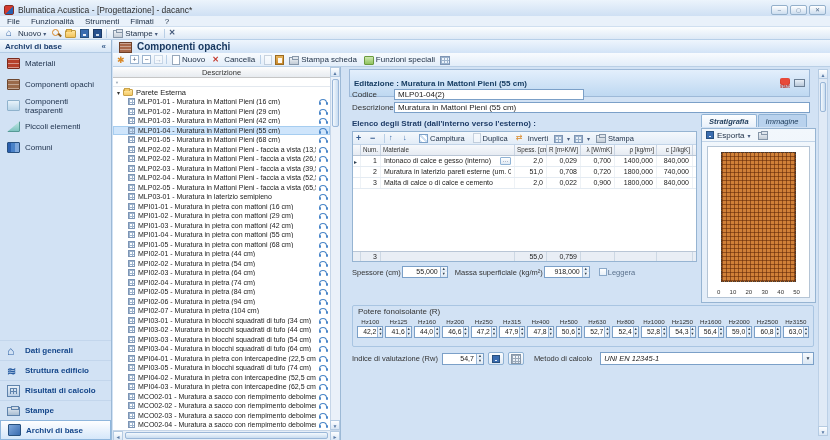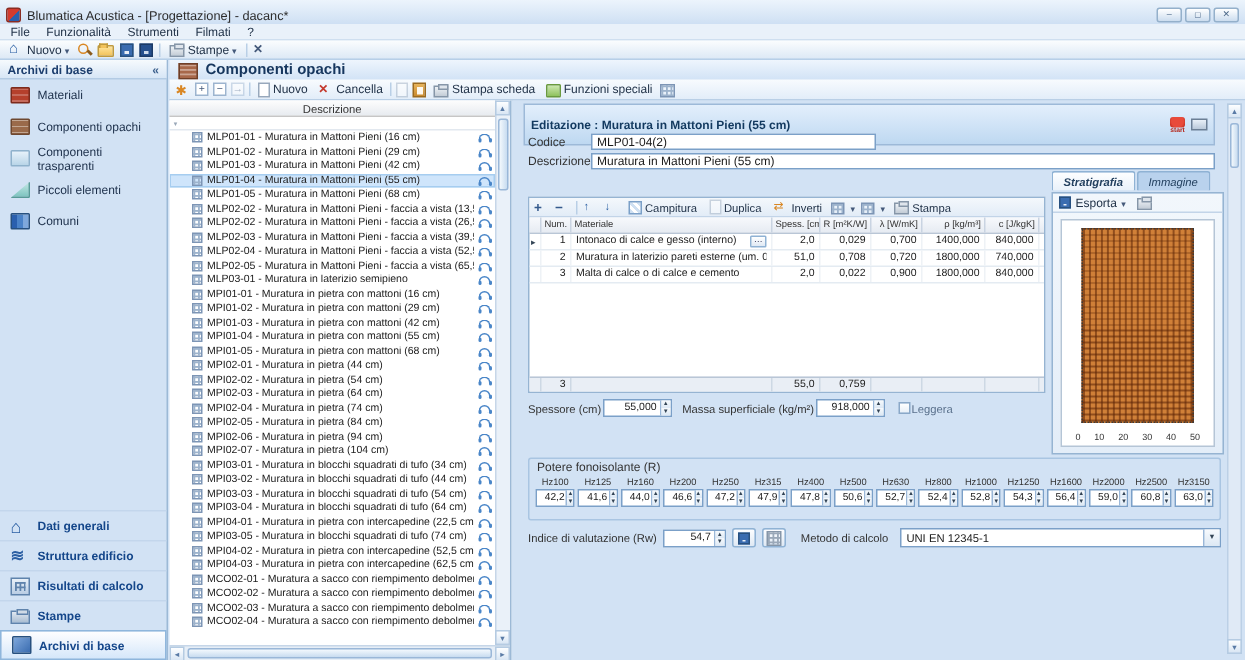--- a/index.html
+++ b/index.html
@@ -154,21 +154,21 @@
   .fono-title{position:absolute;top:1px;left:5px;color:#333;}
   .freqs{position:absolute;left:3px;right:3px;top:11px;bottom:3px;display:flex;}
   .fcol{flex:1;display:flex;flex-direction:column;padding:0 1px;}
   .fh{text-align:center;font-size:6.2px;color:#333;height:9px;line-height:9px;}
   .fv{display:flex;background:#fff;border:1px solid #7ba0c8;height:12px;}
   .fv .val{flex:1;text-align:right;font-size:6.8px;line-height:10px;padding-right:1px;}
   .fv .spin{width:5px;}
 
   .row-ind{position:absolute;left:10px;top:285px;right:16px;display:flex;align-items:center;gap:4px;font-size:7.5px;}
   .ibtn{width:16px;height:13px;border:1px solid #8fb2d4;border-radius:2px;background:linear-gradient(#fdfeff,#dfe9f4);display:flex;align-items:center;justify-content:center;}
-  .dropdown{flex:1;display:flex;height:13px;background:#fff;border:1px solid #7ba0c8;margin-left:4px;}
+  .dropdown{flex:1;display:flex;height:13px;background:#fff;border:1px solid #7ba0c8;margin-left:4px;font-style:italic;}
   .dropdown .val{flex:1;line-height:11px;padding:0 3px;font-size:7.5px;}
   .ddbtn{width:11px;border-left:1px solid #9ab7d8;background:linear-gradient(#f7fafd,#dce8f4);text-align:center;font-size:5px;line-height:11px;color:#345;}
   .ddbtn::after{content:"▼";}
 </style>
 </head>
 <body>
 
 <div class="titlebar">
   <span class="appicon"></span>
   <span class="title">Blumatica Acustica - [Progettazione] - dacanc*</span>
@@ -286,20 +286,25 @@
     <span class="ic ic-green"></span>
     <span>Funzioni speciali</span>
   </span>
   <span class="ic ic-grid"></span>
 </div>
 
 <div class="tree">
   <div class="tree-colhdr">Descrizione</div>
   <div class="tree-filter"></div>
   <div class="tree-body">
+    <div class="frow">
+      <span class="exp"></span>
+      <span class="fico"></span>
+      <span>Parete Esterna</span>
+    </div>
     <div>
 
         <div class="trow">
           <span class="gico"></span>
           <span class="tlabel">MLP01-01 - Muratura in Mattoni Pieni (16 cm)</span>
           <span class="hp"></span>
         </div>
 
         <div class="trow">
           <span class="gico"></span>
@@ -537,20 +542,21 @@
 
   <div class="row-cod">
     <span class="lbl">Codice</span>
     <span class="field" style="width:190px;">MLP01-04(2)</span>
   </div>
   <div class="row-des">
     <span class="lbl">Descrizione</span>
     <span class="field" style="flex:1;">Muratura in Mattoni Pieni (55 cm)</span>
   </div>
 
+  <div class="strati-label">Elenco degli Strati  (dall'interno verso l'esterno) :</div>
 
   <div class="tabs">
     <span class="tab active">Stratigrafia</span>
     <span class="tab">Immagine</span>
   </div>
 
   <div class="strati-box">
     <div class="st-toolbar">
       <span class="ic ic-plus"></span>
       <span class="ic ic-minus"></span>

